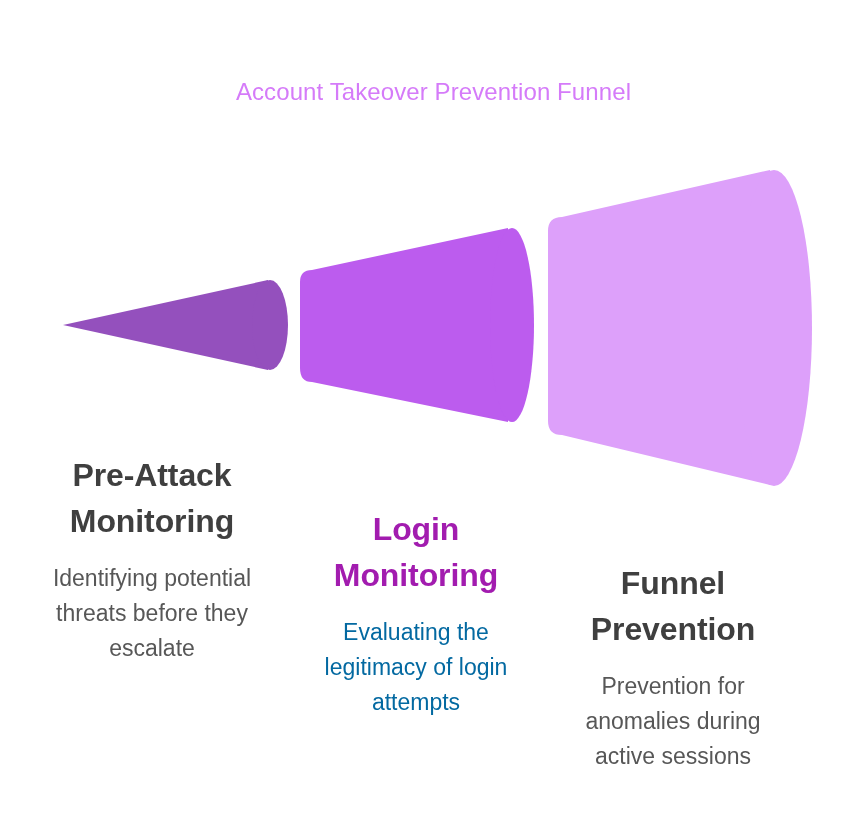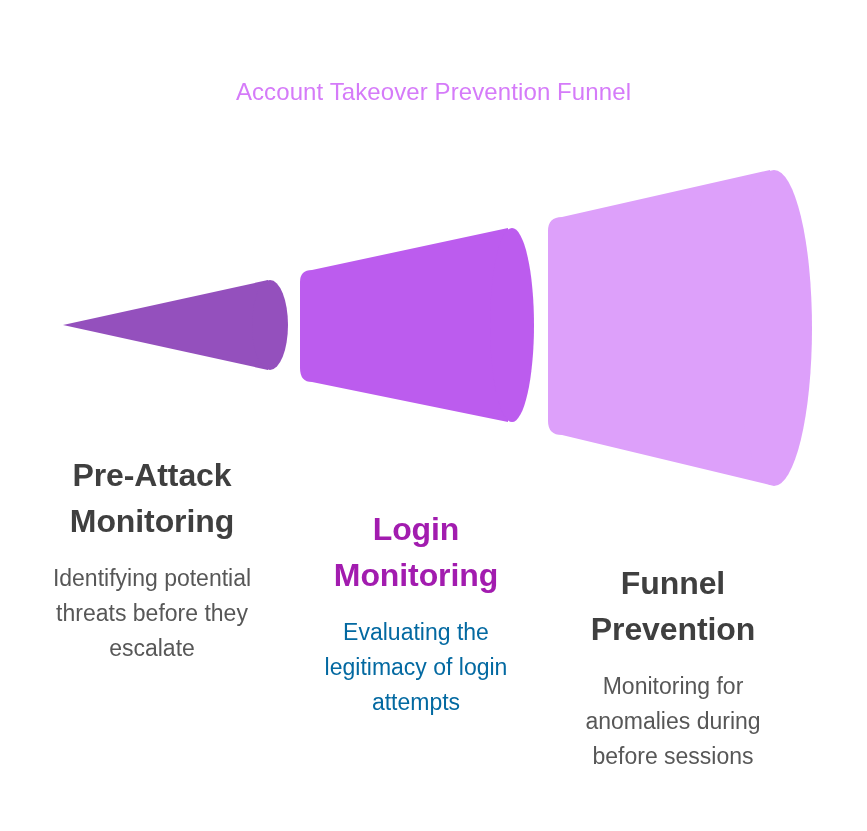--- a/index.html
+++ b/index.html
@@ -112,16 +112,16 @@
       <span>Monitoring</span>
     </div>
     <div class="stage-desc" style="color: #0369a1;">Evaluating the legitimacy of login attempts</div>
   </div>
 
   <div class="stage-label" id="stage-label-2">
     <div class="stage-title" style="color: rgb(63, 63, 63);">
       <span>Funnel</span><br>
       <span>Prevention</span>
     </div>
-    <div class="stage-desc" style="color: rgb(87, 87, 87);">Monitoring for anomalies during before sessions</div>
+    <div class="stage-desc" style="color: rgb(87, 87, 87);">Prevention for anomalies during active sessions</div>
   </div>
 
 </div>
 
 </body></html>

